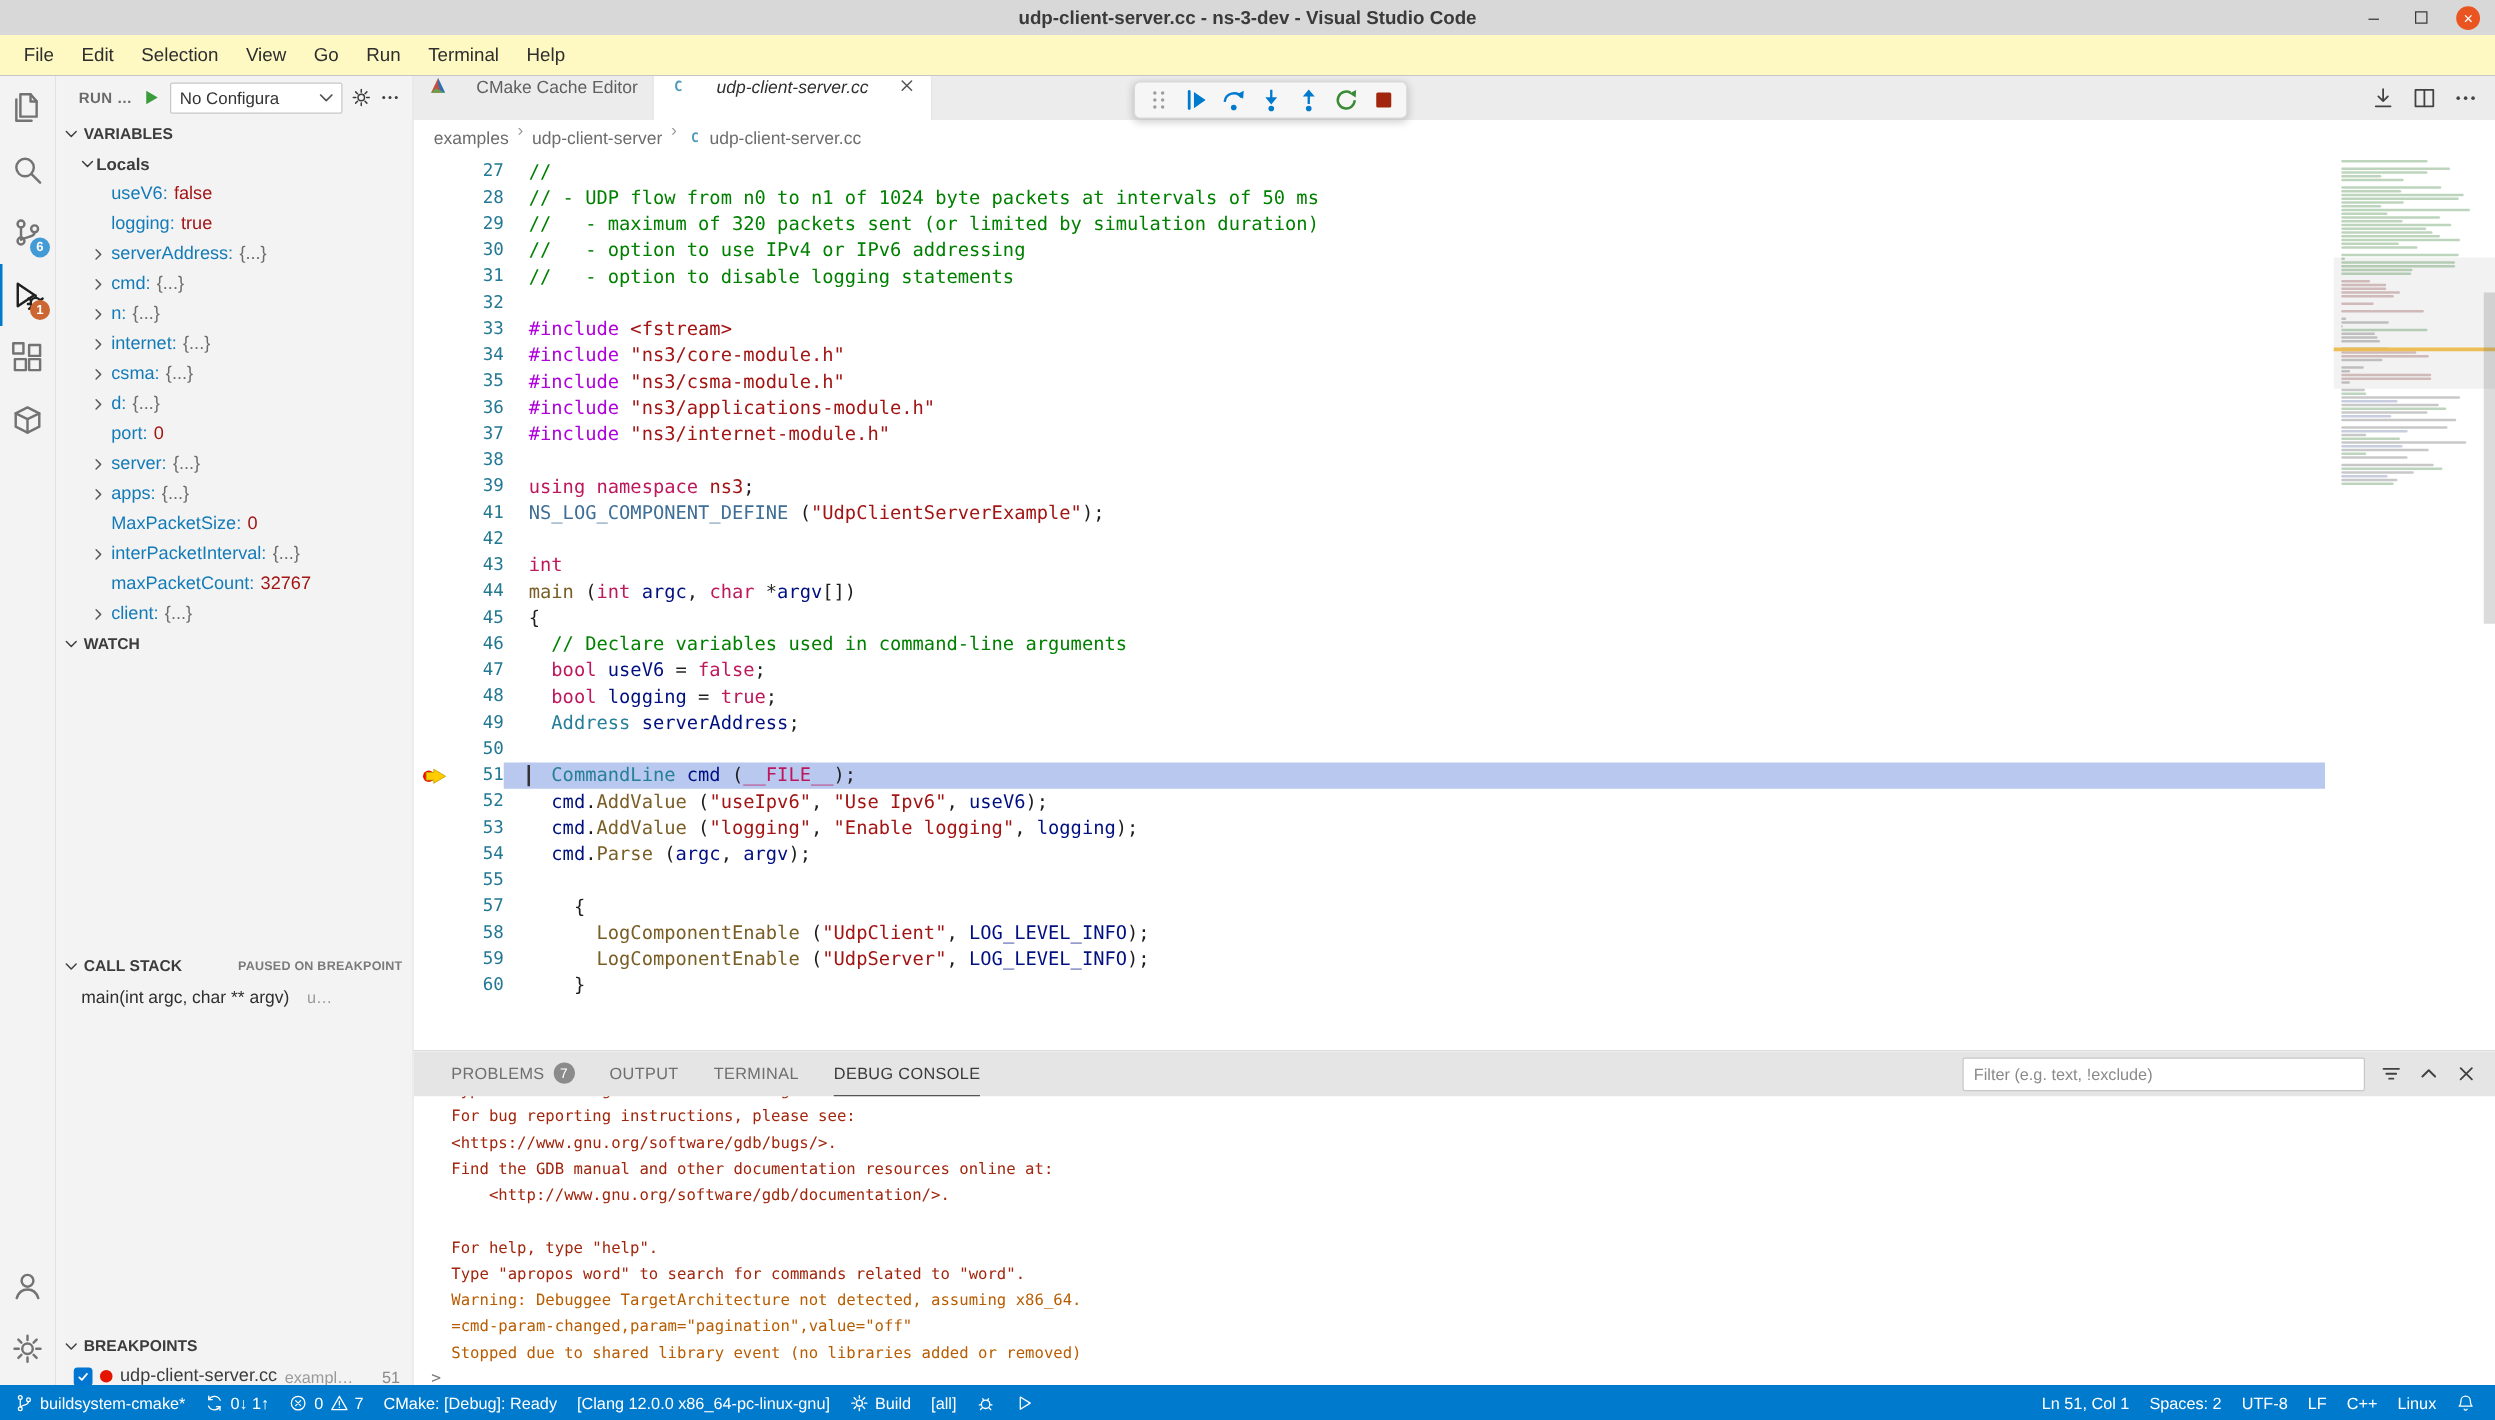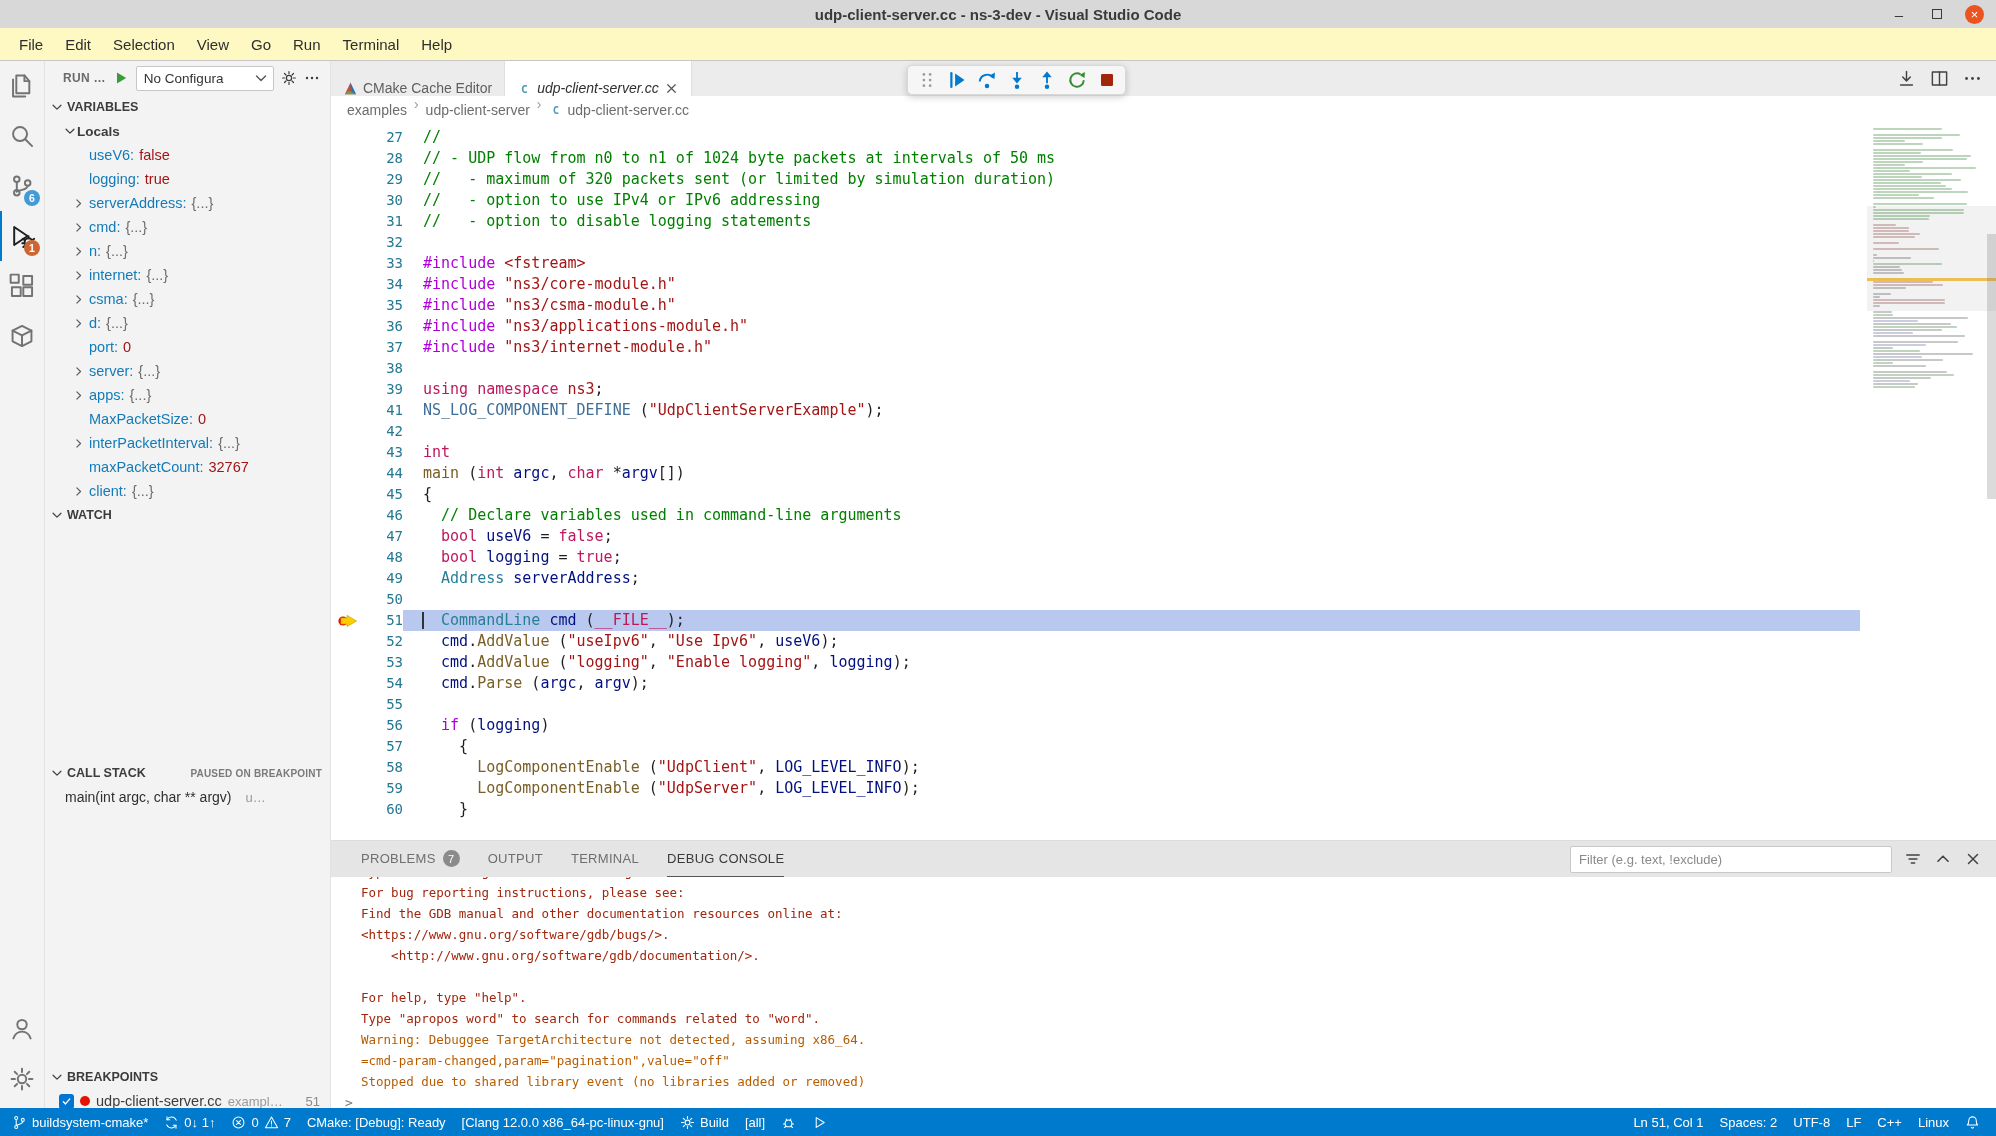--- a/index.html
+++ b/index.html
@@ -58,21 +58,21 @@
   .bp-row{height:24px;display:flex;align-items:center;padding:0 10px 0 14px;gap:6px;flex:none;white-space:nowrap}
   .bp-check{width:15px;height:15px;background:#0075d1;border-radius:3px;display:flex;align-items:center;justify-content:center;flex:none}
   .bp-check svg{width:11px;height:11px}
   .bp-dot{width:10px;height:10px;border-radius:50%;background:#e51400;flex:none}
   .bp-path{color:#9a9a9a;font-size:13px;overflow:hidden;text-overflow:ellipsis}
   .bp-line{margin-left:auto;color:#8a8a8a;font-size:13px}
 
   
   .editor-area{flex:1;display:flex;flex-direction:column;min-width:0}
   .tabbar{height:35px;background:#ececec;display:flex;align-items:stretch;flex:none;position:relative}
-  .tab{display:flex;align-items:flex-end;gap:5px;padding:0 12px;font-size:14px;color:#5f5f5f;border-right:1px solid #dedede}
+  .tab{display:flex;align-items:flex-start;gap:23px;padding:0 12px;font-size:14px;color:#5f5f5f;border-right:1px solid #dedede}
   .tab .ic svg{width:15px;height:15px}
   .tab.active{background:#fff;color:#2f2f2f}
   .tab.preview .tab-label{font-style:italic}
   .tab-close svg{width:14px;height:14px;color:#555}
   .editor-actions{margin-left:auto;display:flex;align-items:center;gap:14px;padding-right:14px;color:#424242}
   .editor-actions svg{width:19px;height:19px}
   .debug-toolbar{position:absolute;left:576px;top:4px;height:30px;display:flex;align-items:center;gap:3px;background:#f6f6f6;border:1px solid #d8d8d8;border-radius:5px;box-shadow:0 2px 7px rgba(0,0,0,.2);padding:0 5px;z-index:10}
   .dbg-btn{width:27px;height:27px;display:flex;align-items:center;justify-content:center}
   .dbg-btn svg{width:20px;height:20px}
   .breadcrumbs{height:28px;background:#fff;display:flex;padding-left:16px;gap:7px;font-size:14px;color:#6c6c6c;flex:none;white-space:nowrap}
@@ -570,21 +570,20 @@
             <div class="crow"><span class="bpcol"></span><span class="ln">49</span><span class="ctext"><span class="tk-x">  </span><span class="tk-t">Address</span><span class="tk-x"> </span><span class="tk-v">serverAddress</span><span class="tk-x">;</span></span></div>
             <div class="crow"><span class="bpcol"></span><span class="ln">50</span><span class="ctext"></span></div>
             <div class="crow cur"><span class="bpcol"><span><svg viewBox="0 0 26 16">
                     <circle cx="7" cy="8" r="4.6" fill="#e51400"></circle>
                     <path d="M5 5h6V2.4L20.5 8 11 13.6V11H5z" fill="#ffcc00" stroke="#c9a300" stroke-width=".7"></path>
                   </svg></span></span><span class="ln">51</span><span class="ctext"><span class="tk-x">  </span><span class="tk-t">CommandLine</span><span class="tk-x"> </span><span class="tk-v">cmd</span><span class="tk-x"> (</span><span class="tk-k">__FILE__</span><span class="tk-x">);</span></span></div>
             <div class="crow"><span class="bpcol"></span><span class="ln">52</span><span class="ctext"><span class="tk-x">  </span><span class="tk-v">cmd</span><span class="tk-x">.</span><span class="tk-f">AddValue</span><span class="tk-x"> (</span><span class="tk-s">"useIpv6"</span><span class="tk-x">, </span><span class="tk-s">"Use Ipv6"</span><span class="tk-x">, </span><span class="tk-v">useV6</span><span class="tk-x">);</span></span></div>
             <div class="crow"><span class="bpcol"></span><span class="ln">53</span><span class="ctext"><span class="tk-x">  </span><span class="tk-v">cmd</span><span class="tk-x">.</span><span class="tk-f">AddValue</span><span class="tk-x"> (</span><span class="tk-s">"logging"</span><span class="tk-x">, </span><span class="tk-s">"Enable logging"</span><span class="tk-x">, </span><span class="tk-v">logging</span><span class="tk-x">);</span></span></div>
             <div class="crow"><span class="bpcol"></span><span class="ln">54</span><span class="ctext"><span class="tk-x">  </span><span class="tk-v">cmd</span><span class="tk-x">.</span><span class="tk-f">Parse</span><span class="tk-x"> (</span><span class="tk-v">argc</span><span class="tk-x">, </span><span class="tk-v">argv</span><span class="tk-x">);</span></span></div>
             <div class="crow"><span class="bpcol"></span><span class="ln">55</span><span class="ctext"></span></div>
-            <div class="crow"><span class="bpcol"></span><span class="ln">56</span><span class="ctext"><span class="tk-x">  </span><span class="tk-kc">if</span><span class="tk-x"> (</span><span class="tk-v">logging</span><span class="tk-x">)</span></span></div>
             <div class="crow"><span class="bpcol"></span><span class="ln">57</span><span class="ctext"><span class="tk-x">    {</span></span></div>
             <div class="crow"><span class="bpcol"></span><span class="ln">58</span><span class="ctext"><span class="tk-x">      </span><span class="tk-f">LogComponentEnable</span><span class="tk-x"> (</span><span class="tk-s">"UdpClient"</span><span class="tk-x">, </span><span class="tk-v">LOG_LEVEL_INFO</span><span class="tk-x">);</span></span></div>
             <div class="crow"><span class="bpcol"></span><span class="ln">59</span><span class="ctext"><span class="tk-x">      </span><span class="tk-f">LogComponentEnable</span><span class="tk-x"> (</span><span class="tk-s">"UdpServer"</span><span class="tk-x">, </span><span class="tk-v">LOG_LEVEL_INFO</span><span class="tk-x">);</span></span></div>
             <div class="crow"><span class="bpcol"></span><span class="ln">60</span><span class="ctext"><span class="tk-x">    }</span></span></div>
           </div>
         <div class="minimap">
           <div id="mmbars">
               <div class="mm-bar" style="width: 68.5459px; background: rgb(134, 179, 134);"></div>
               <div class="mm-bar" style="width: 0px; background: rgb(134, 179, 134);"></div>
               <div class="mm-bar" style="width: 86.7403px; background: rgb(134, 179, 134);"></div>
@@ -712,22 +711,22 @@
             <span class="ic">
                 <svg viewBox="0 0 16 16" fill="none" stroke="currentColor" stroke-width="1.3" stroke-linecap="round" stroke-linejoin="round">
                   <path d="M4 4l8 8M12 4l-8 8"></path>
                 </svg>
               </span>
           </div>
         </div>
         <div class="console" id="console">
             <div class="cline info">Type "show configuration" for configuration details.</div>
             <div class="cline info">For bug reporting instructions, please see:</div>
+            <div class="cline info">&lt;https://www.gnu.org/software/gdb/bugs/&gt;.</div>
             <div class="cline info">Find the GDB manual and other documentation resources online at:</div>
-            <div class="cline info">&lt;https://www.gnu.org/software/gdb/bugs/&gt;.</div>
             <div class="cline info">    &lt;http://www.gnu.org/software/gdb/documentation/&gt;.</div>
             <div class="cline info"> </div>
             <div class="cline info">For help, type "help".</div>
             <div class="cline info">Type "apropos word" to search for commands related to "word".</div>
             <div class="cline warn">Warning: Debuggee TargetArchitecture not detected, assuming x86_64.</div>
             <div class="cline warn">=cmd-param-changed,param="pagination",value="off"</div>
             <div class="cline warn">Stopped due to shared library event (no libraries added or removed)</div>
             <div class="cline prompt">&gt;</div>
           </div>
       </div>

